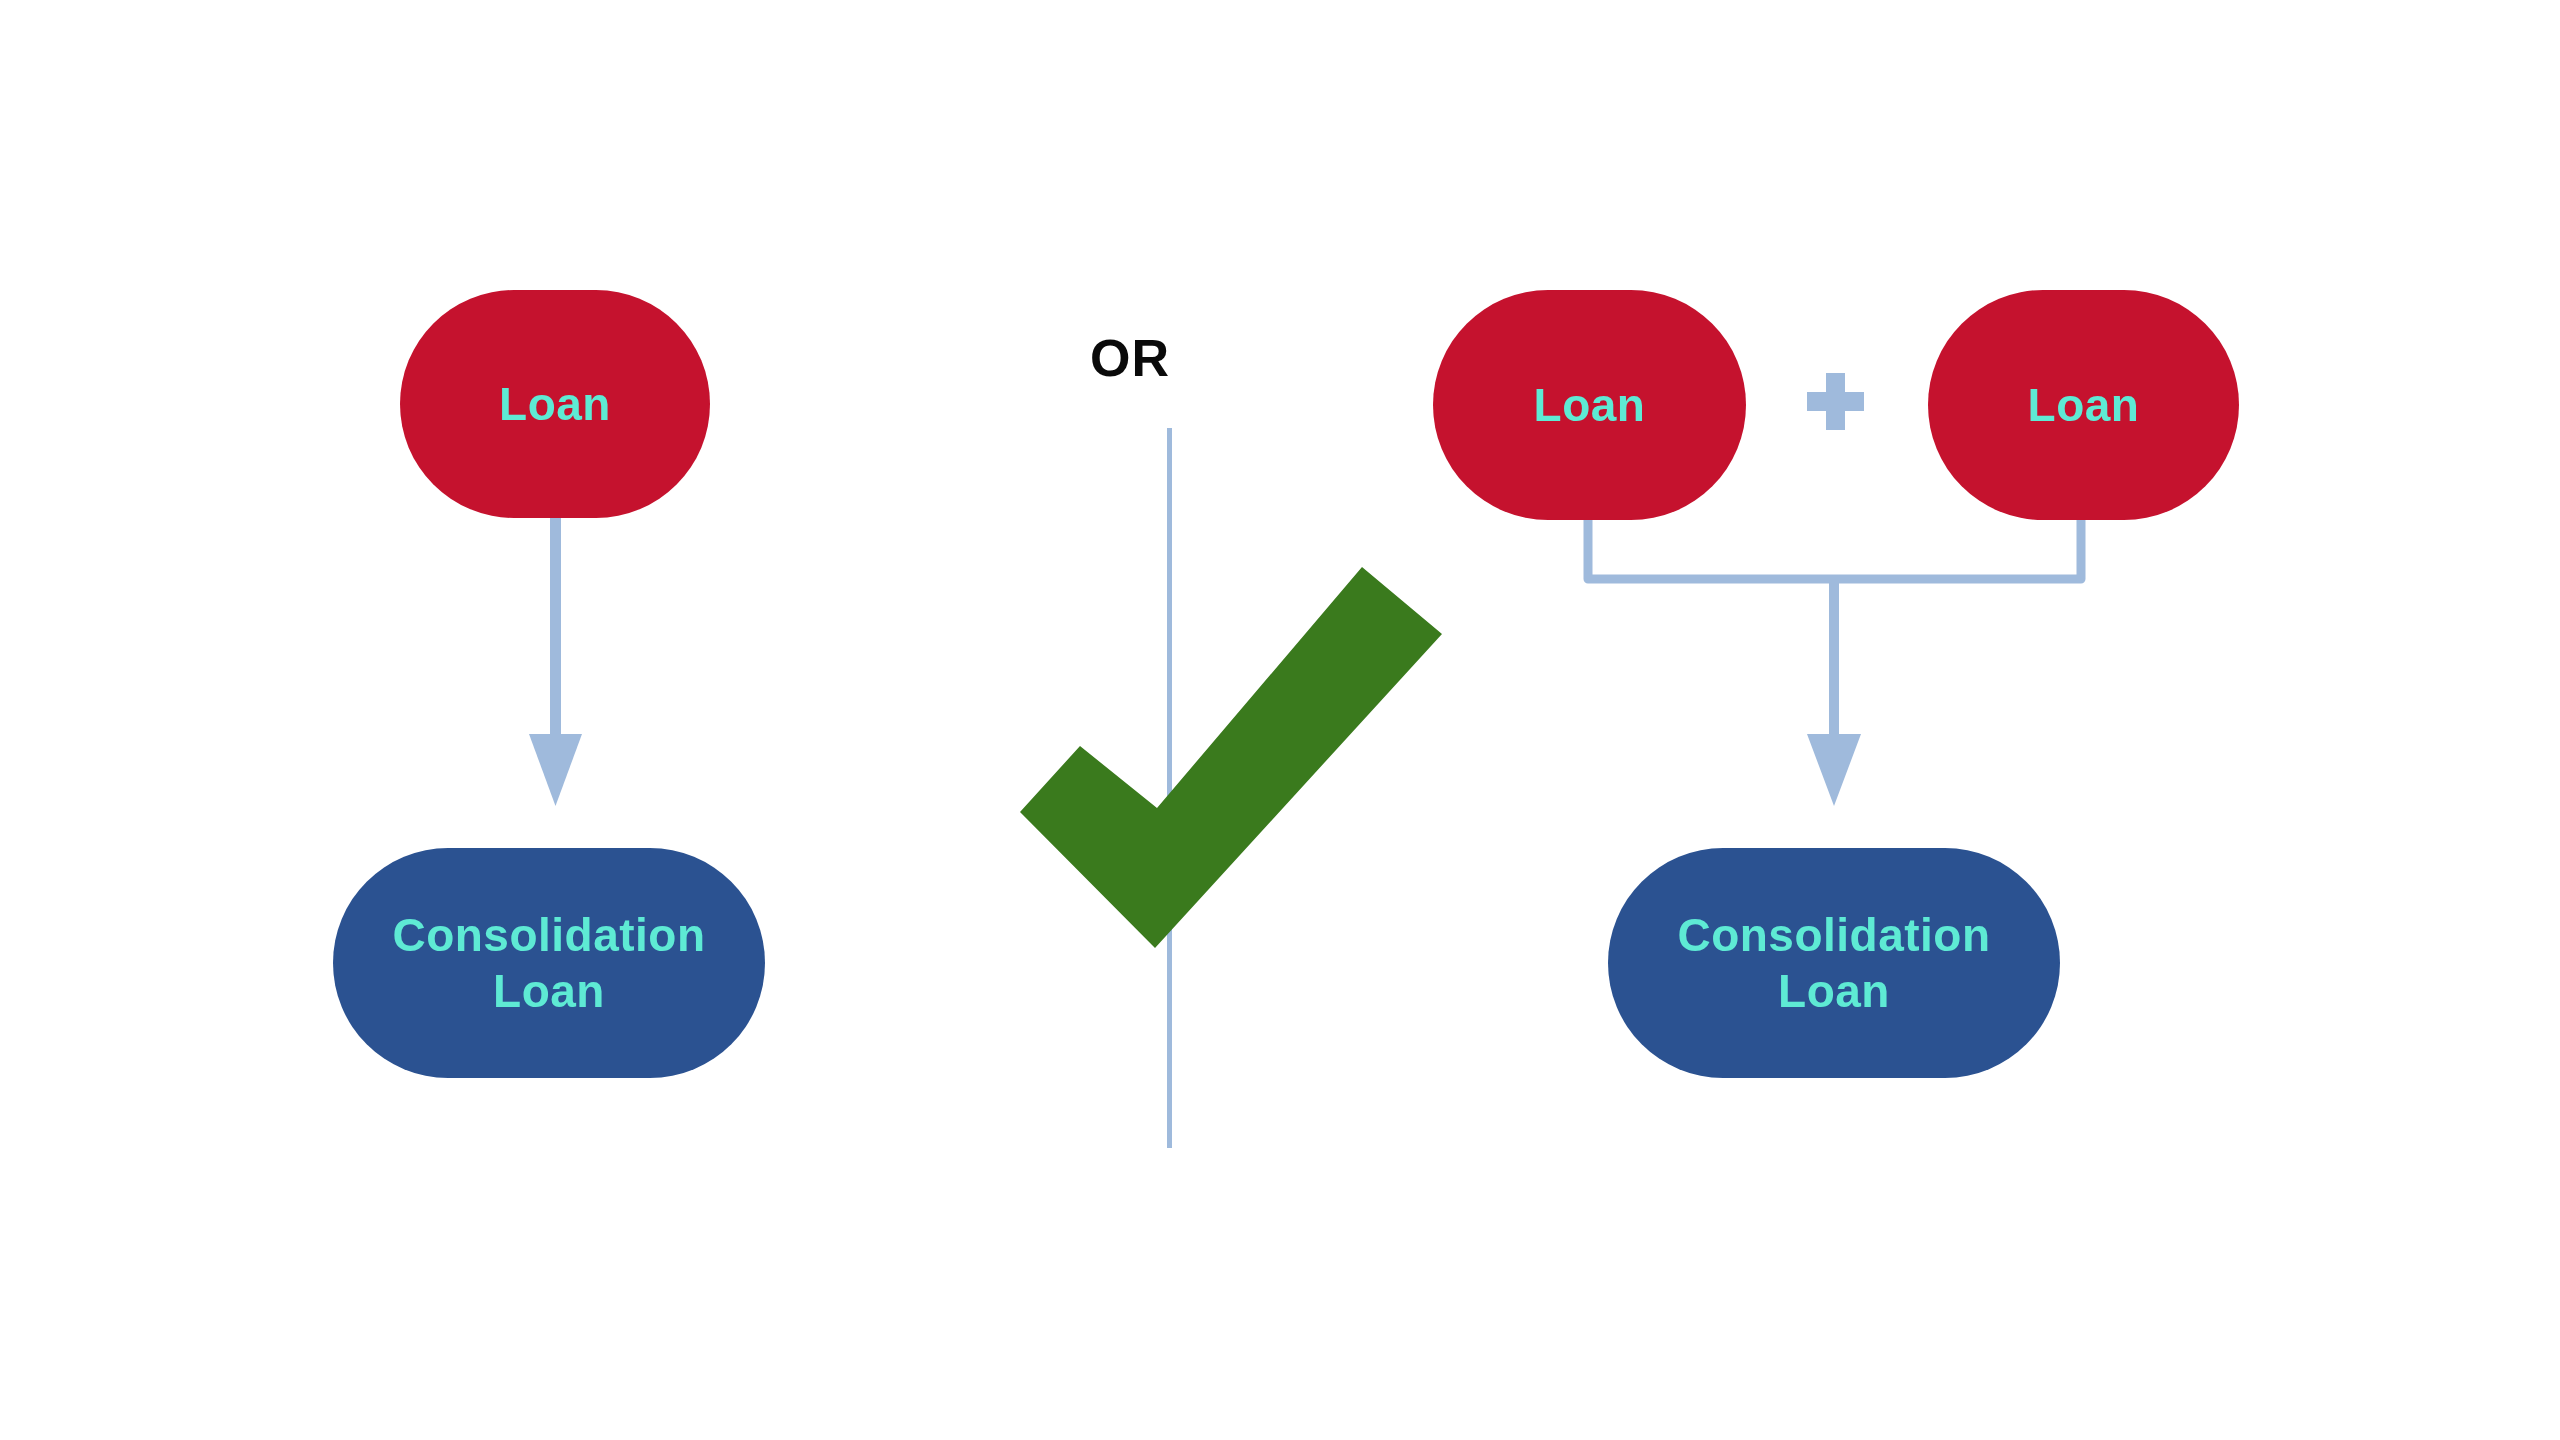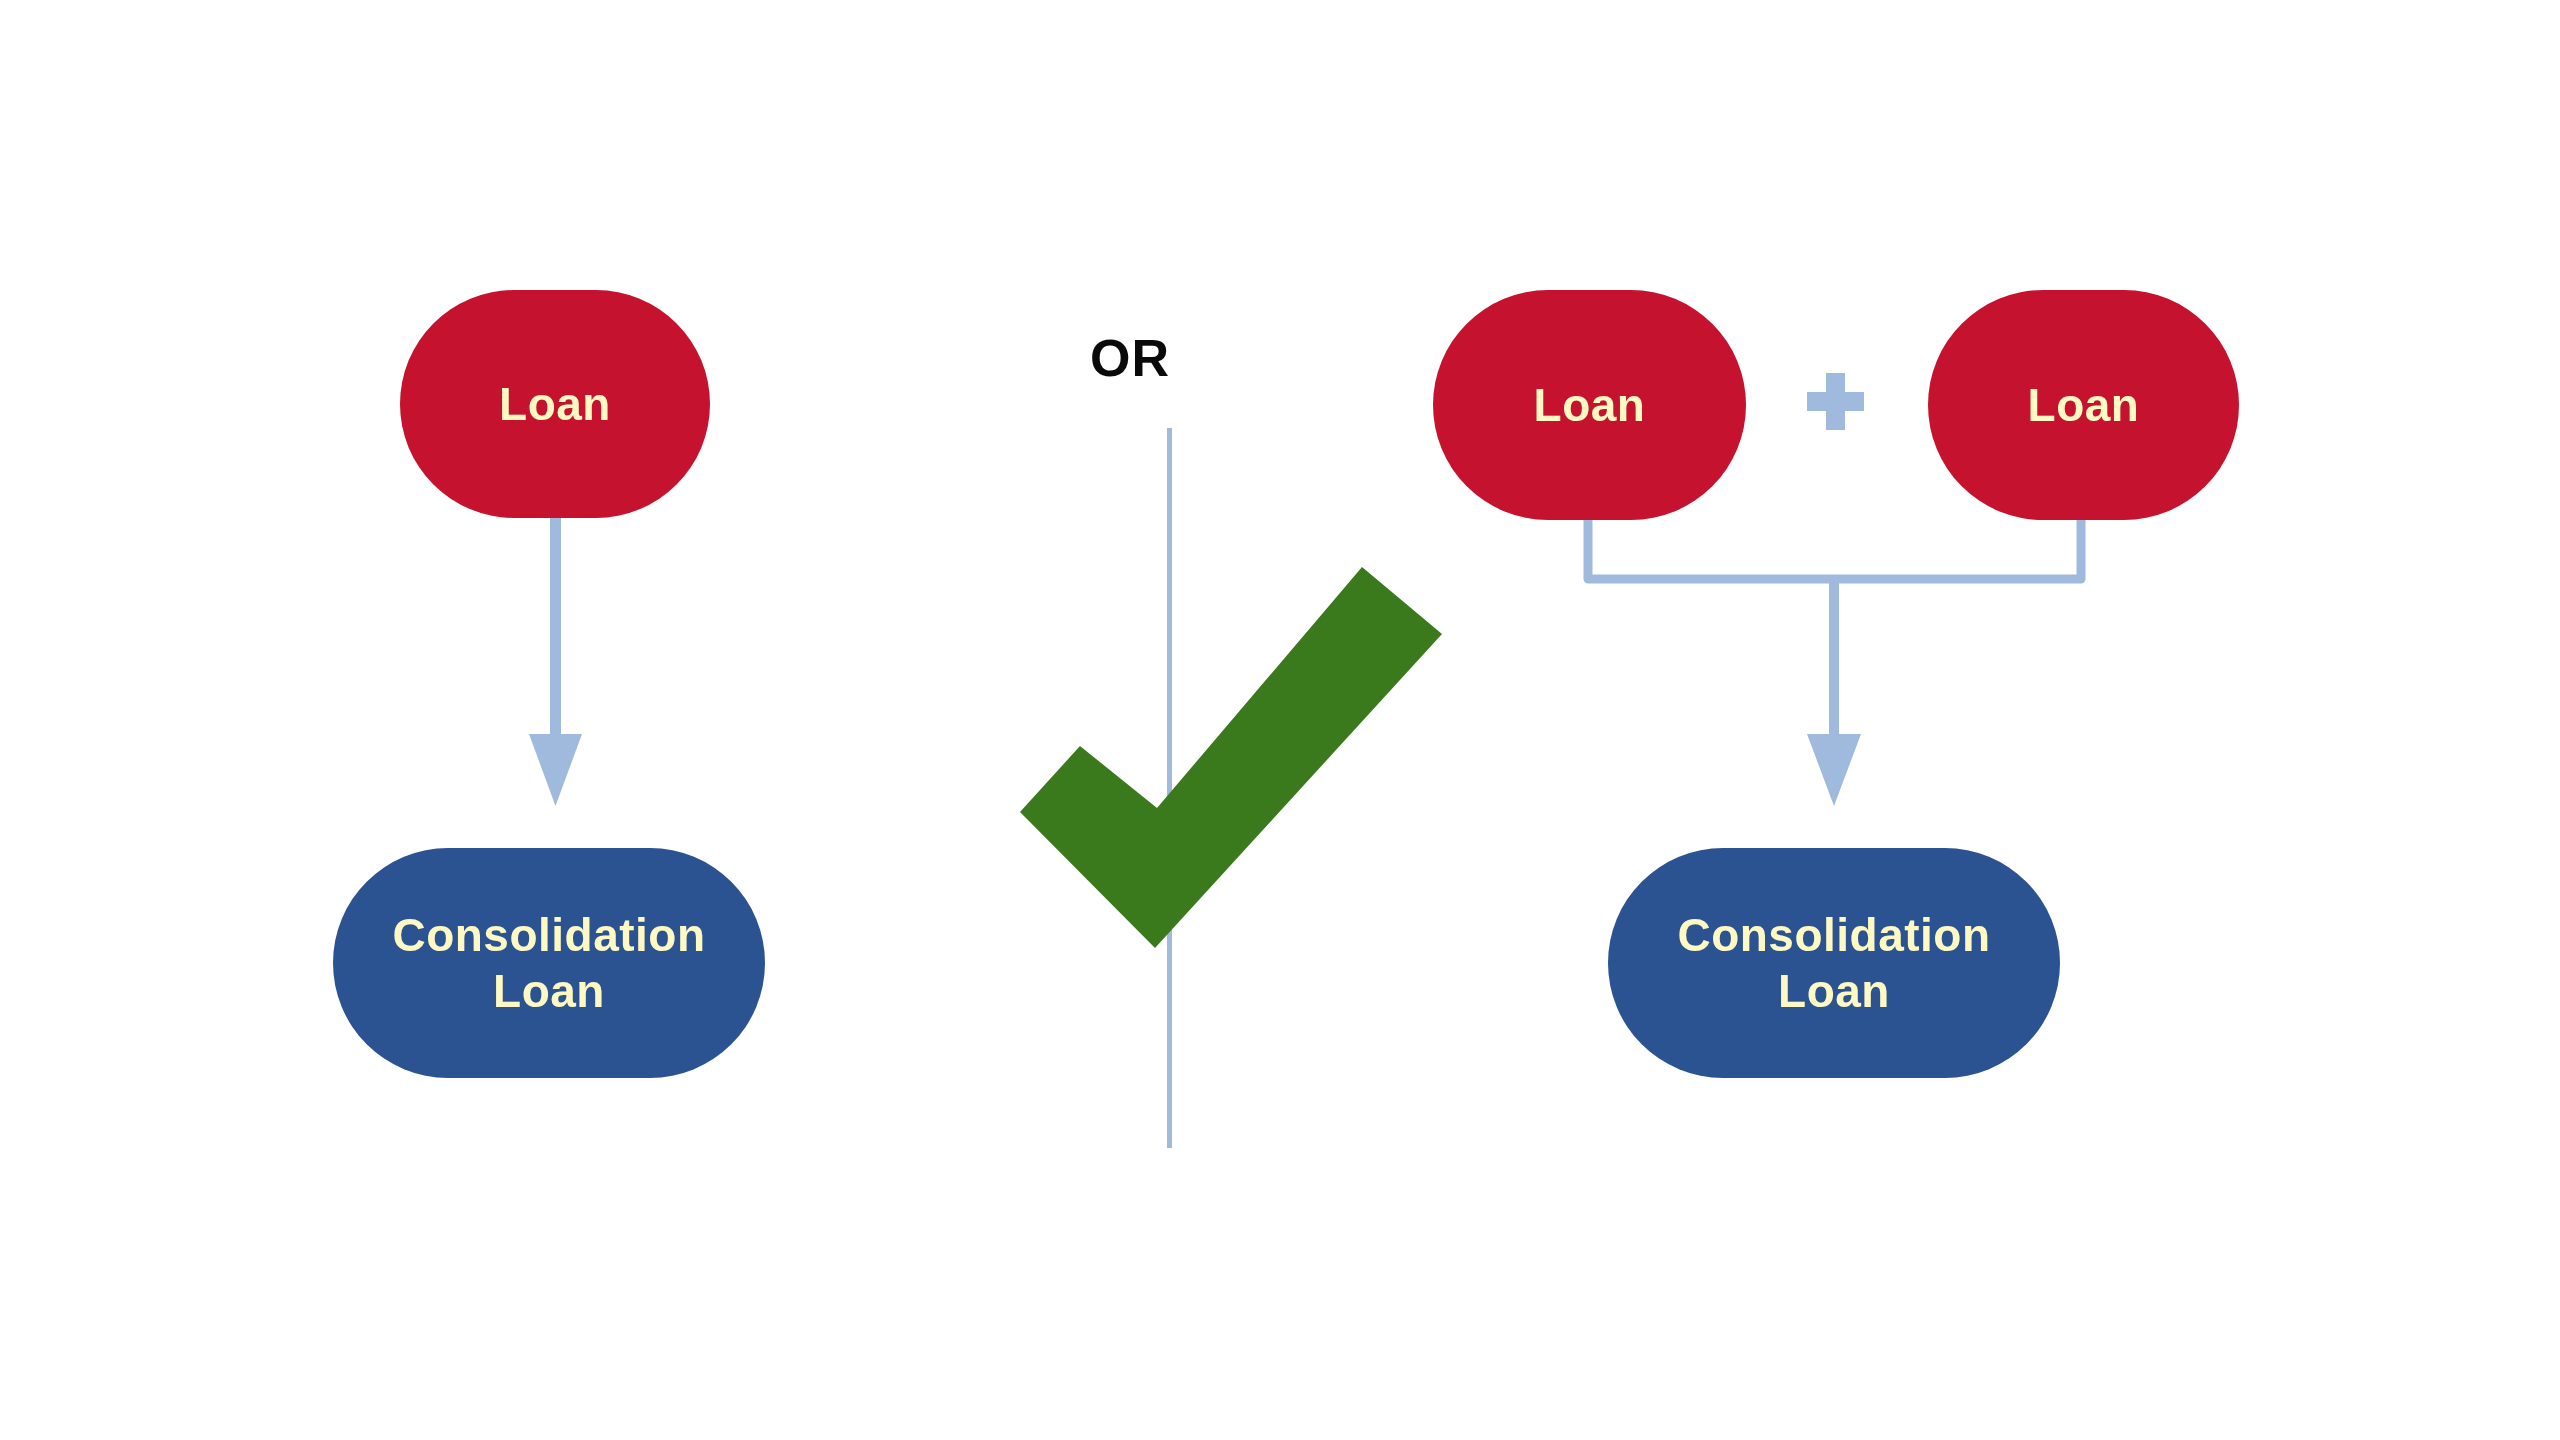--- a/index.html
+++ b/index.html
@@ -19,21 +19,21 @@
     font-family:"Liberation Sans", sans-serif;
   }
   .layer{position:absolute;left:0;top:0;width:2560px;height:1440px;}
   .fill-lightblue{fill:var(--lightblue);}
   .stroke-lightblue{stroke:var(--lightblue);fill:none;}
   .fill-green{fill:var(--green);}
   .node{
     position:absolute;
     display:flex;align-items:center;justify-content:center;
     text-align:center;
-    color:#fef9c3;
+    color:#5eead4;
     font-weight:700;
     font-size:46px;
     line-height:1.22;
     letter-spacing:0.5px;
   }
   .node .node-label{display:block;max-width:352px;}
   .red-bubble{background:var(--red);border-radius:115px;}
   .blue-pill{background:var(--darkblue);border-radius:115px;}
   .bubble-left-loan{left:400px;top:290px;width:310px;height:228px;border-radius:114px;}
   .bubble-right-loan-a{left:1433px;top:290px;width:313px;height:230px;}

